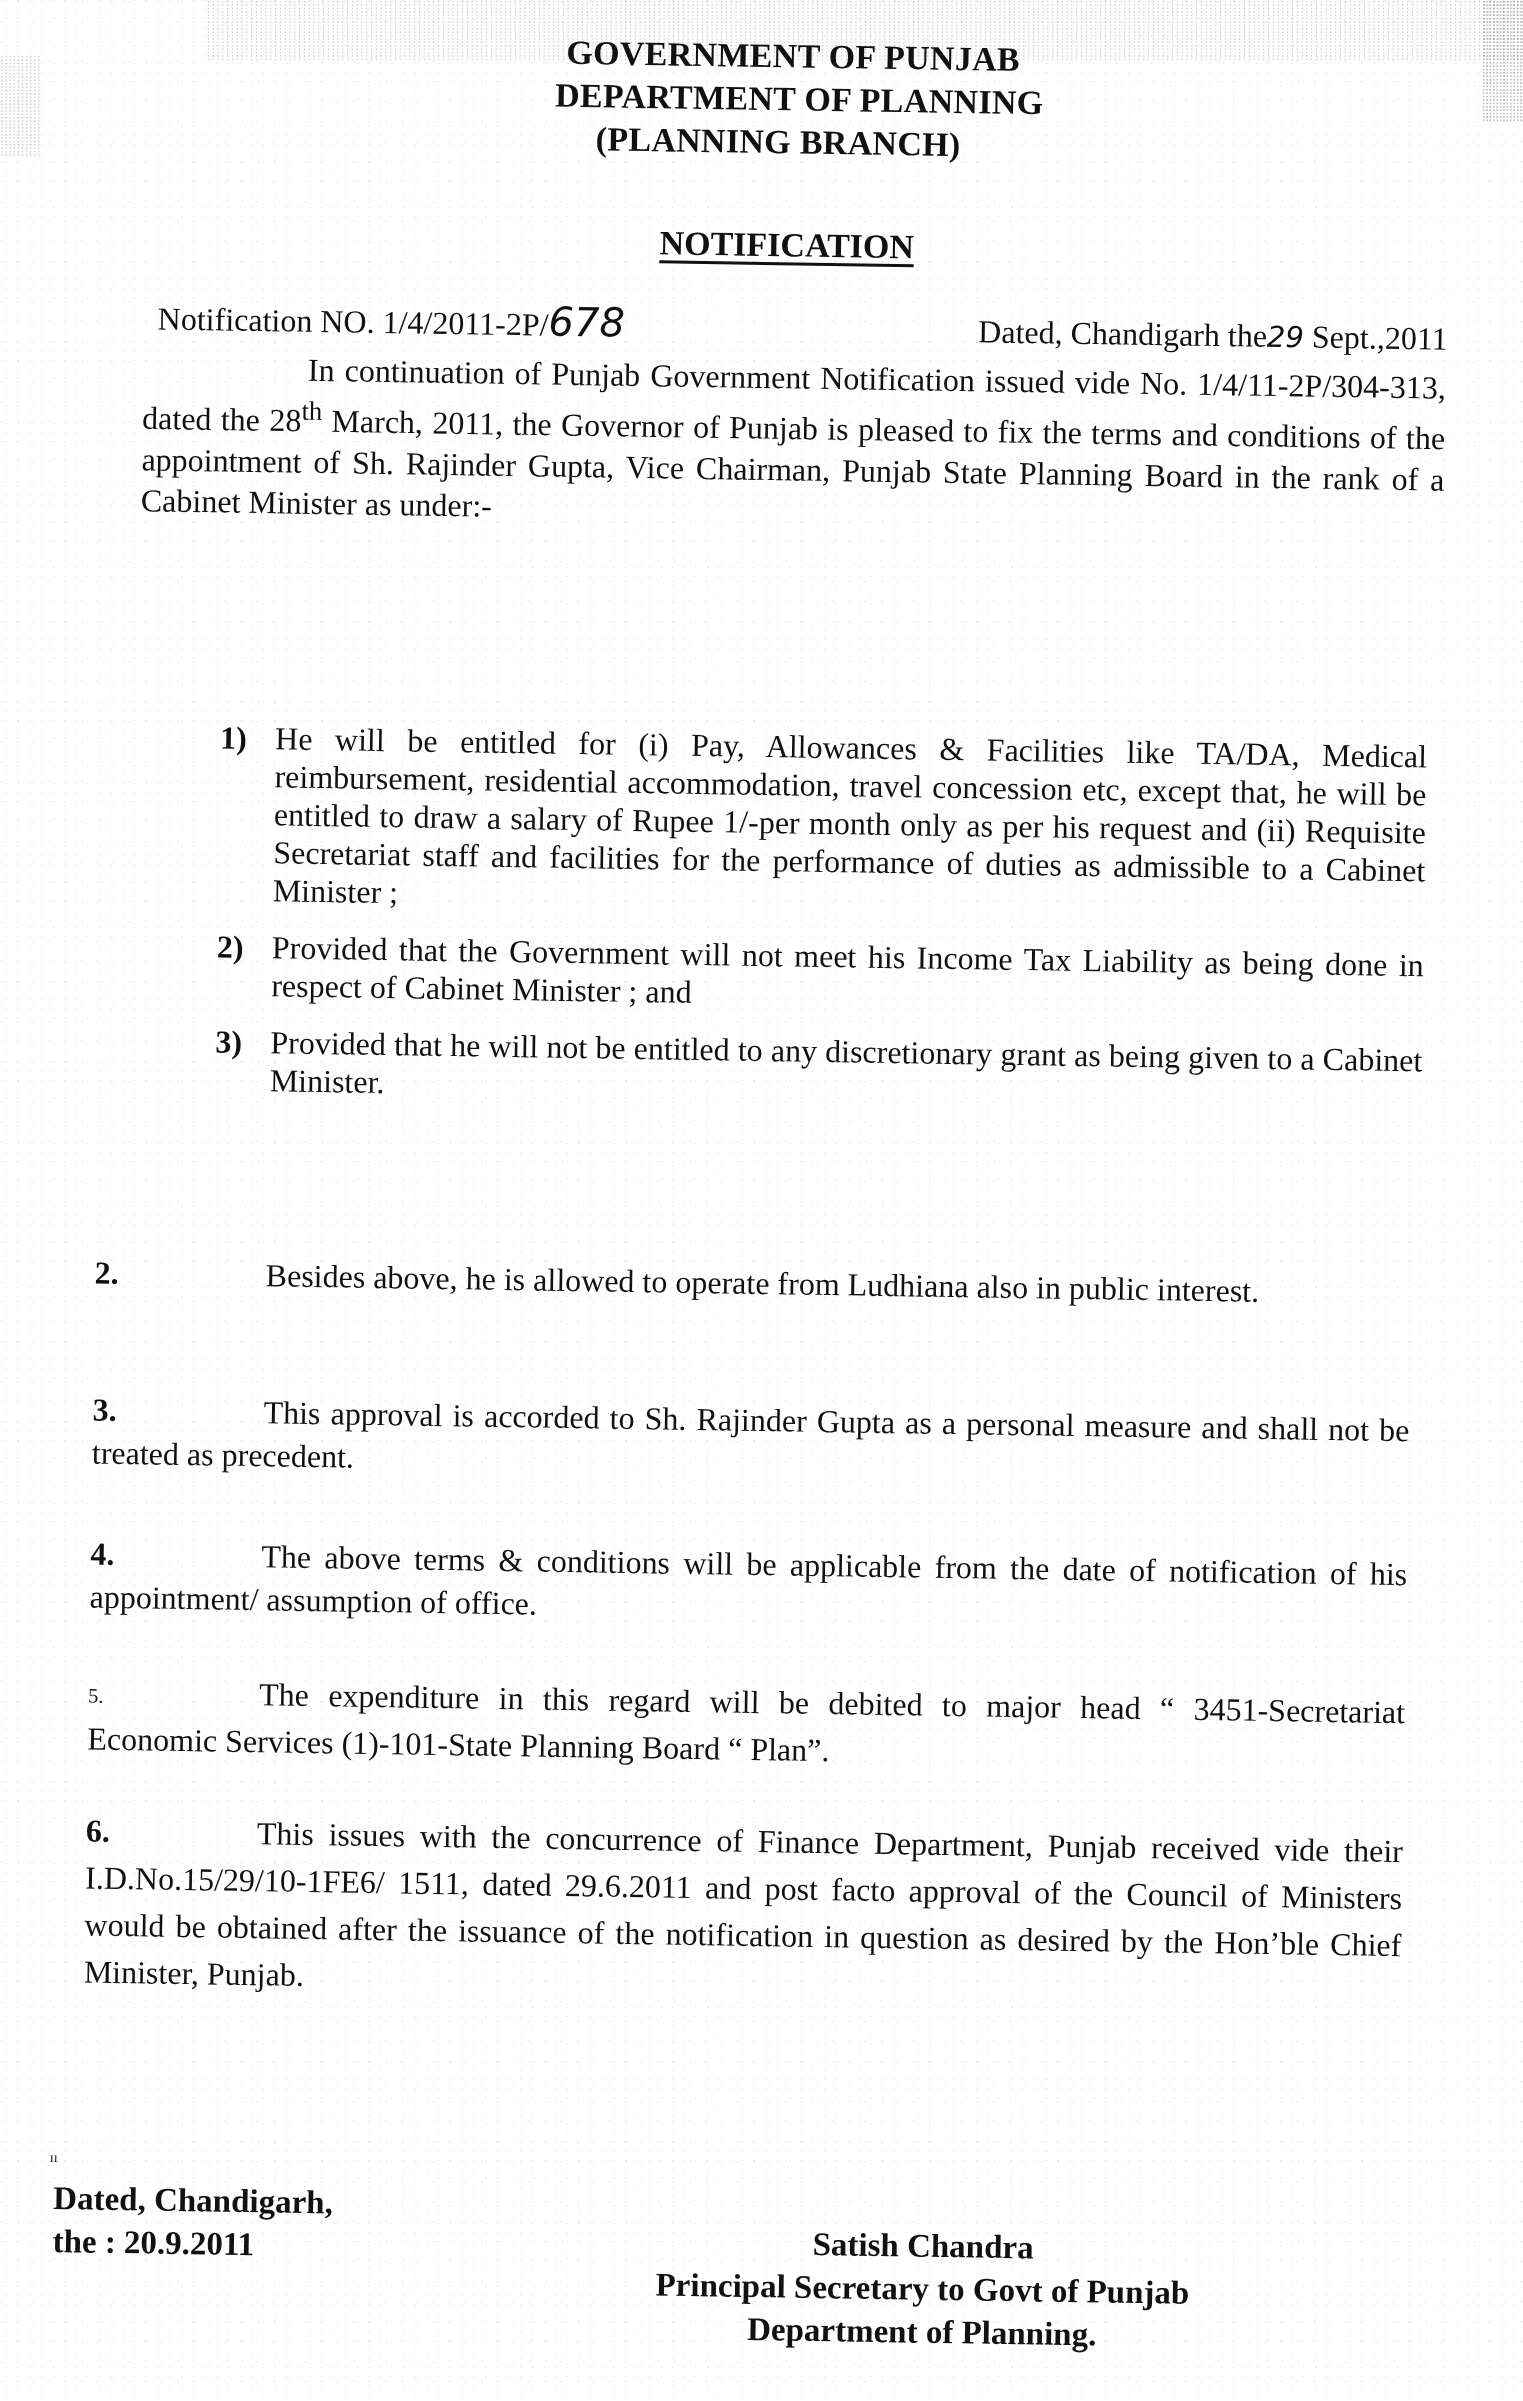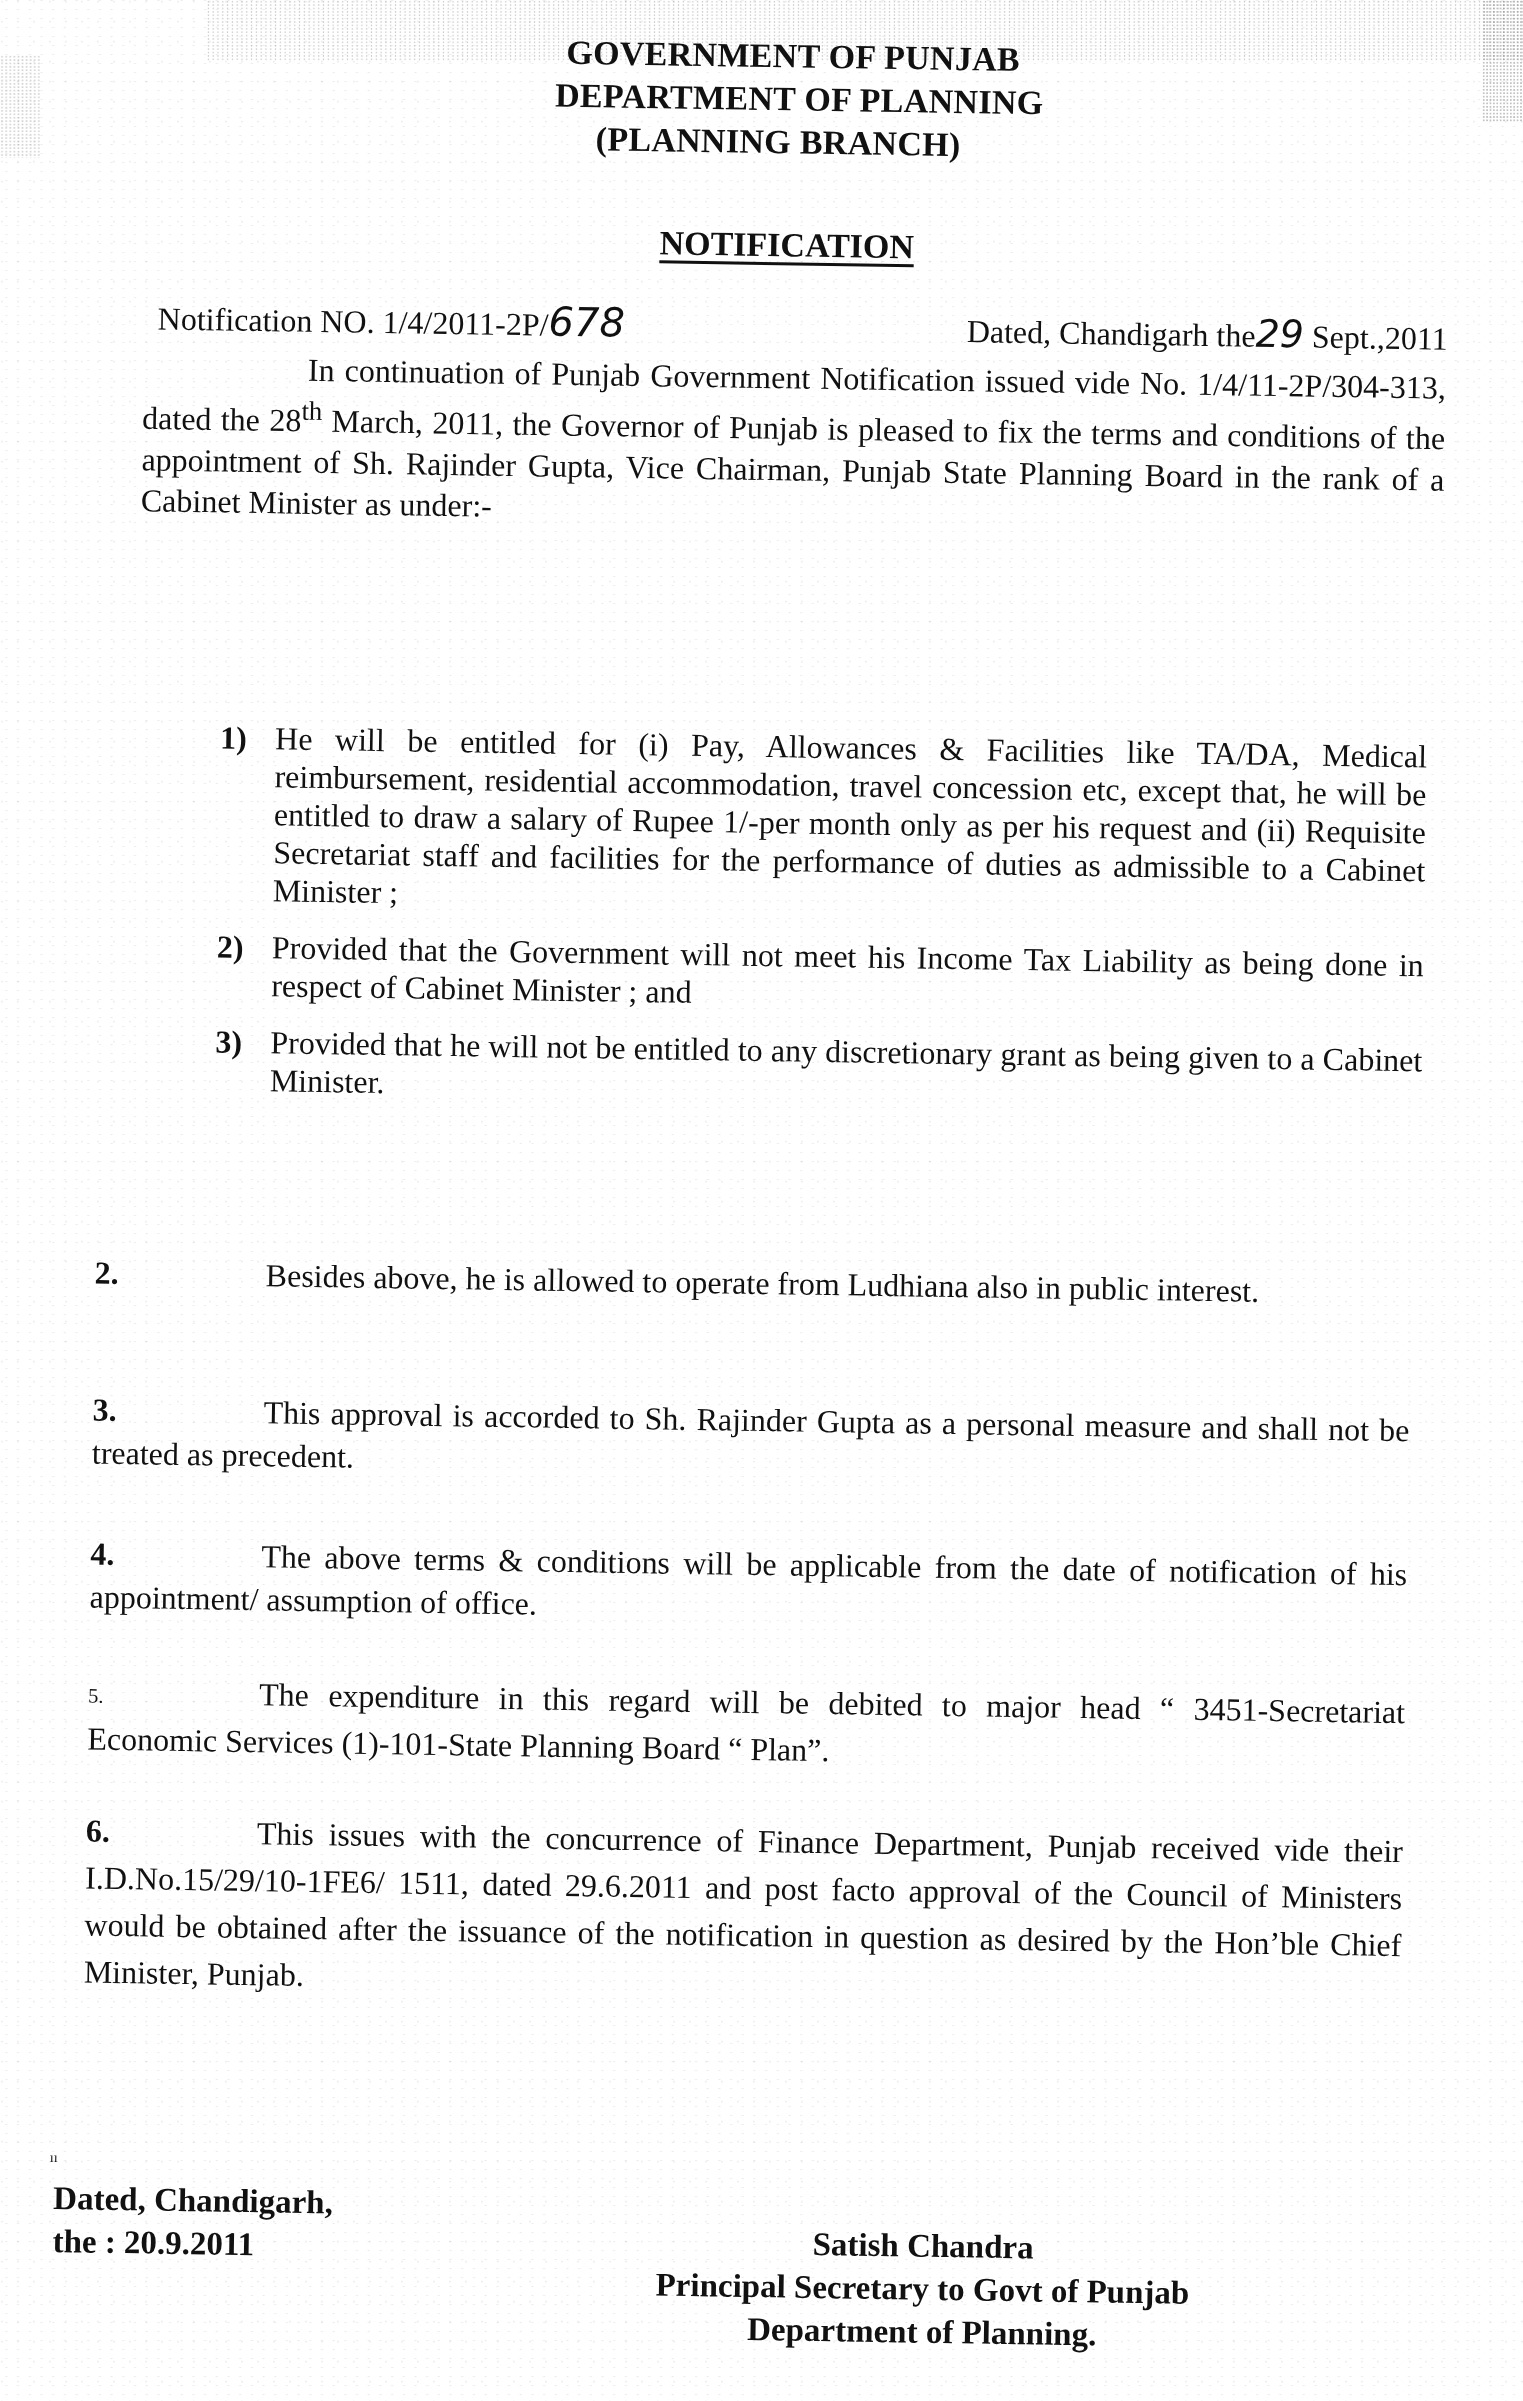--- a/index.html
+++ b/index.html
@@ -89,21 +89,21 @@
       align-items: baseline;
     }
     .handwritten {
       font-family: "DejaVu Sans", sans-serif;
       font-style: italic;
       font-size: 40px;
       font-weight: 300;
     }
     .date-hand {
       font-family: "DejaVu Sans", sans-serif;
-      font-size: 38px;
+      font-size: 29px;
       font-style: italic;
     }
     .body-text {
       position: absolute;
       left: 130px;
       width: 1303px;
       font-size: 32px;
       line-height: 40px;
       text-align: justify;
     }

